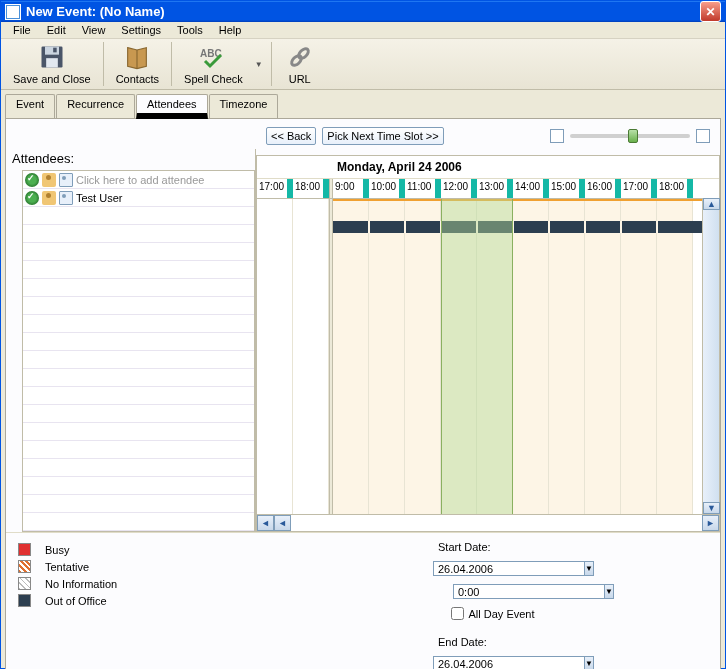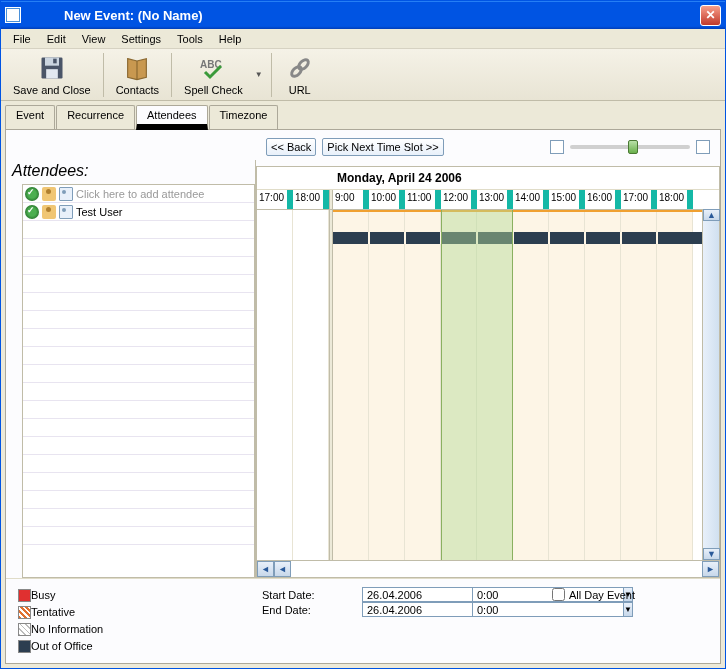--- a/index.html
+++ b/index.html
@@ -1,20 +1,20 @@
 <!DOCTYPE html>
 <html><head>
 <meta charset="utf-8">
 <style>
 * { box-sizing: border-box; margin: 0; padding: 0; }
 body { font-family: Tahoma, Arial, sans-serif; font-size: 11px; background: #fff; }
 
 .window { width: 726px; height: 669px; border: 1px solid #0054e3; background: #ece9d8; display: flex; flex-direction: column; }
 
-.titlebar { background: linear-gradient(to bottom, #3a95ff 0%, #0054e3 5%, #0054e3 90%, #003db8 100%); height: 28px; display: flex; align-items: center; padding: 0 4px; color: #fff; font-weight: bold; font-size: 13px; gap: 38px; }
+.titlebar { background: linear-gradient(to bottom, #3a95ff 0%, #0054e3 5%, #0054e3 90%, #003db8 100%); height: 28px; display: flex; align-items: center; padding: 0 4px; color: #fff; font-weight: bold; font-size: 13px; }
 .titlebar .icon { width: 16px; height: 16px; margin-right: 5px; display: inline-block; background: #4a90d9; border: 1px solid #fff; position: relative; }
 .titlebar .icon::after { content:""; position:absolute; top:1px; left:1px; width:10px; height:10px; border:1px solid #fff; background:#fff; }
 .close-btn { margin-left: auto; width: 21px; height: 21px; background: linear-gradient(to bottom, #f89e8a, #c0392b); border: 1px solid #fff; border-radius: 3px; color: #fff; font-weight: bold; display: flex; align-items: center; justify-content: center; font-family: Arial; font-size: 12px; cursor: pointer; }
 
 .menubar { background: #ece9d8; height: 20px; display: flex; align-items: center; padding: 0 4px; border-bottom: 1px solid #d6d2c2; }
 .menubar span { padding: 2px 8px; cursor: pointer; }
 
 .toolbar { background: linear-gradient(to bottom, #f5f2e7, #e8e4d4); height: 52px; display: flex; align-items: center; padding: 2px 4px; border-bottom: 1px solid #c0bca8; }
 .tool-btn { display: flex; flex-direction: column; align-items: center; padding: 2px 8px; cursor: pointer; min-width: 48px; }
 .tool-ico { width: 28px; height: 28px; display: block; margin-bottom: 2px; }
@@ -30,21 +30,21 @@
 .upper { display: flex; flex: 1; min-height: 0; }
 
 .controls-row { display: flex; align-items: center; padding: 8px 10px; justify-content: flex-start; }
 .nav-btn { border: 1px solid #7f9db9; background: linear-gradient(to bottom,#fff,#e8f0fa); padding: 2px 4px; cursor: pointer; margin-right: 6px; border-radius: 2px; font-size: 11px; }
 .slider-area { margin-left: auto; display: flex; align-items: center; gap: 6px; }
 .slider-box { width: 14px; height: 14px; border: 1px solid #7f9db9; background: #fff; }
 .slider-track { width: 120px; height: 4px; background: #d0d0d0; position: relative; border-radius: 2px; }
 .slider-thumb { position: absolute; top: -5px; left: 58px; width: 10px; height: 14px; background: linear-gradient(to bottom,#b8e0a8,#6ab04c); border: 1px solid #4a7a34; border-radius: 2px; }
 
 .left-panel { width: 250px; border-right: 1px solid #c0bca8; display: flex; flex-direction: column; padding: 0; margin-top: 30px; }
-.left-panel h4 { font-weight: normal; padding: 2px 6px; font-size: 16px; font-style: italic; }
+.left-panel h4 { font-weight: normal; padding: 2px 6px; font-size: 13px; }
 .attendee-list { flex: 1; border: 1px solid #c0bca8; margin: 2px 0 0 16px; background: #fff; overflow: hidden; position: relative; }
 .att-row { height: 18px; border-bottom: 1px solid #e8e4f0; display: flex; align-items: center; padding: 0 2px; gap: 3px; font-size: 11px; }
 .att-row.empty { color: transparent; }
 .ico-sm { width: 14px; height: 14px; display: inline-block; flex-shrink:0; }
 .ico-check { background: radial-gradient(circle,#4caf50 40%,#2e7d32 70%); border-radius: 50%; position: relative; }
 .ico-check::after { content:"✓"; color:#fff; font-size:9px; position:absolute; top:0; left:2px; font-weight:bold; }
 .ico-person { background: #f0c674; border-radius: 2px; position:relative; }
 .ico-person::after { content:""; position:absolute; top:2px; left:4px; width:5px; height:5px; background:#b08030; border-radius:50%; }
 .ico-card { background: #e8f0fa; border: 1px solid #7f9db9; border-radius:1px; position:relative; }
 .ico-card::after { content:""; position:absolute; top:2px; left:2px; width:4px; height:4px; background:#7f9db9; border-radius:50%; }
@@ -65,33 +65,33 @@
 .busy-strip { position: absolute; left: 76px; right: 0; top: 22px; height: 12px; background: #2c3e50; }
 .busy-strip .gap { position:absolute; top:0; bottom:0; width:2px; background:#fdf5e6; }
 
 .hscroll-row { height: 17px; display: flex; align-items: stretch; border-top:1px solid #c0bca8; }
 .scroll-btn { width: 17px; background: linear-gradient(to bottom,#e8f0fa,#c8d8ea); border: 1px solid #7f9db9; display:flex; align-items:center; justify-content:center; font-size:9px; cursor:pointer; color:#2a5a9a; }
 .hscroll-row .mid { flex:1; }
 .vscroll { position:absolute; right:0; top:42px; bottom:17px; width:17px; background:#e8f0fa; border-left:1px solid #c0bca8; display:flex; flex-direction:column; }
 .vscroll .mid { flex:1; background:linear-gradient(to right,#e8f0fa,#d0e0f0); }
 
 .legend { padding: 4px 6px; font-size: 11px; }
-.legend-row { display: flex; align-items: flex-start; gap: 0; padding: 2px 0; }
+.legend-row { display: flex; align-items: center; gap: 14px; padding: 2px 0; }
 .legend-sw { width: 13px; height: 13px; border: 1px solid #888; flex-shrink:0; }
 .lbl { white-space: nowrap; }
 .combo { display: flex; height: 15px; }
 .combo input { flex:1; border: 1px solid #7f9db9; border-right: none; padding: 0 4px; font-size: 11px; font-family: inherit; }
 .combo .cbtn { width: 17px; border: 1px solid #7f9db9; background: linear-gradient(to bottom,#e8f0fa,#c8d8ea); display:flex; align-items:center; justify-content:center; font-size:8px; cursor:pointer; }
 .chk { display:flex; align-items:center; gap:4px; margin-left:10px; }
 .chk input { width:13px; height:13px; }
 
 .bottom-zone { display:flex; border-top:1px solid #e0dcc8; }
 .bottom-left { width: 250px; padding:4px 2px 4px 6px; }
 .bottom-right { flex:1; padding: 8px 6px; }
-.form-row { display:flex; align-items:center; gap:0; margin-bottom:0; }
+.form-row { display:flex; align-items:center; gap:8px; margin-bottom:16px;flex-direction:column; }
 .form-row .lbl { width: 100px; }
 .form-row .combo.date { width: 110px; }
 .form-row .combo.time { width: 70px; }
 </style>
 </head>
 <body>
 
 <div class="window">
 
   <div class="titlebar">

